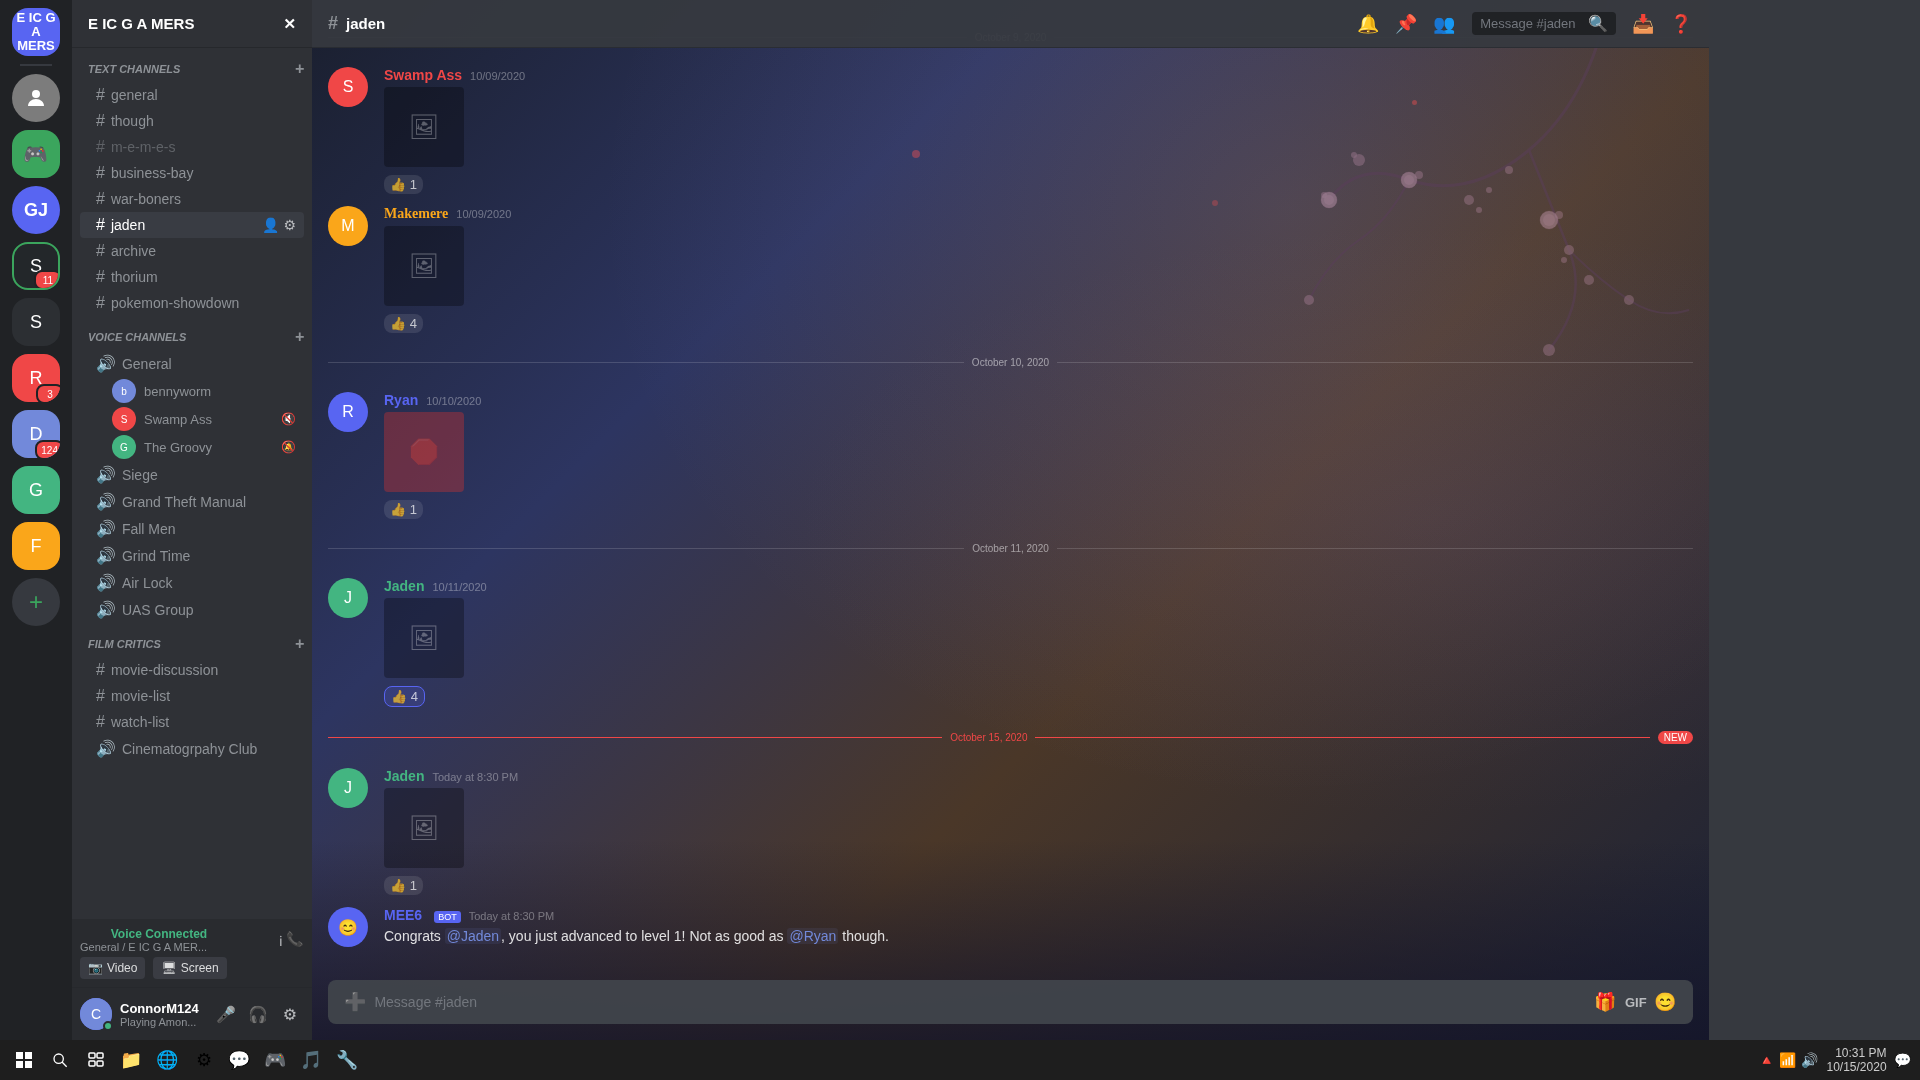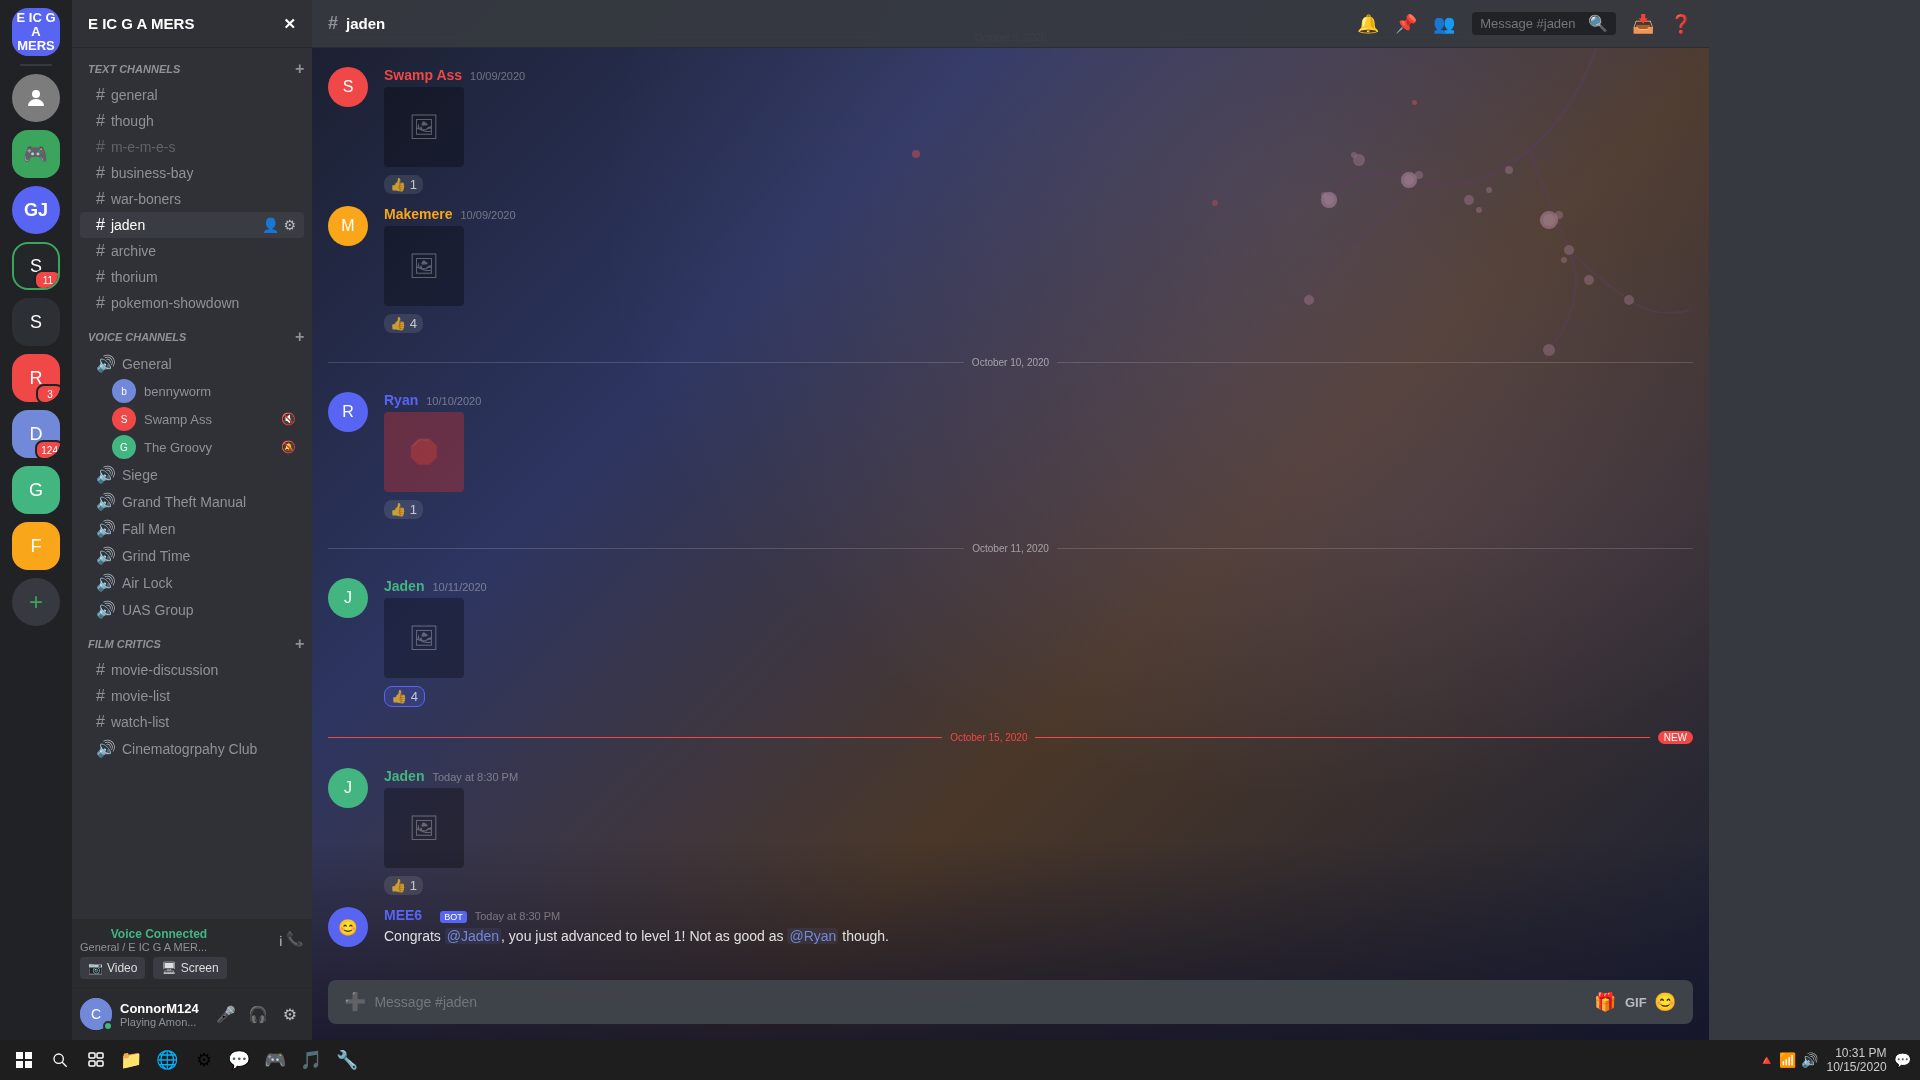--- a/index.html
+++ b/index.html
@@ -225,23 +225,23 @@
     .message-avatar.makemere { background: #faa61a; }
     .message-avatar.ryan { background: #5865f2; }
     .message-avatar.jaden { background: #43b581; }
     .message-avatar.bot { background: #5865f2; }
     .message-content { flex: 1; }
     .message-header { display: flex; align-items: baseline; gap: 8px; margin-bottom: 4px; }
     .message-author { color: #fff; font-weight: 600; font-size: 14px; }
     .message-author.swamp { color: #f04747; }
     .message-author.ryan { color: #5865f2; }
     .message-author.jaden { color: #43b581; }
-    .message-author.makemere { color: #faa61a; }
+    .message-author.makemere { color: #faa61a; font-family: Liberation Serif, serif; }
     .message-author.bot { color: #5865f2; }
-    .bot-badge { background: #5865f2; color: white; font-size: 9px; padding: 1px 4px; border-radius: 3px; margin-left: 10px; }
+    .bot-badge { background: #5865f2; color: white; font-size: 9px; padding: 1px 4px; border-radius: 3px; margin-left: 4px; }
     .message-timestamp { color: rgba(255,255,255,0.35); font-size: 11px; }
     .message-text { color: rgba(255,255,255,0.85); font-size: 14px; line-height: 1.4; }
     .message-text .mention { color: #7289da; background: rgba(114,137,218,0.1); border-radius: 3px; padding: 0 2px; }
     .message-image-placeholder {
       width: 80px; height: 80px;
       background: rgba(0,0,0,0.3);
       border-radius: 4px;
       margin: 4px 0;
       display: flex; align-items: center; justify-content: center;
       color: rgba(255,255,255,0.3);

